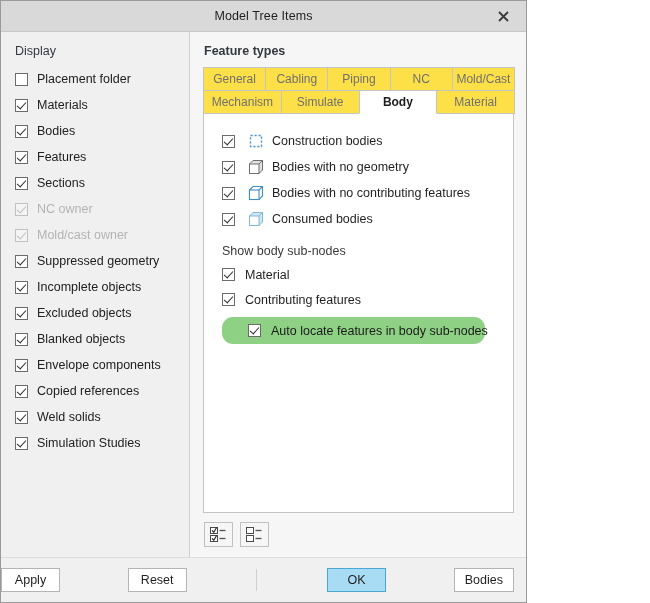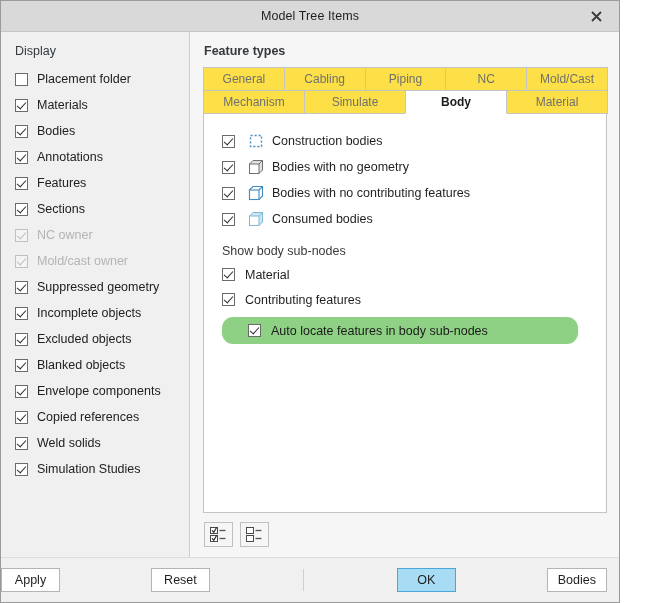--- a/index.html
+++ b/index.html
@@ -12,21 +12,21 @@
     background: #ffffff;
     font-family: "Liberation Sans", sans-serif;
     font-size: 12px;
     color: #1f1f1f;
     overflow: hidden;
     -webkit-font-smoothing: antialiased;
   }
 
   .dialog {
     position: relative;
-    width: 620px;
+    width: 527px;
     height: 603px;
     box-sizing: border-box;
     border: 1px solid #9a9a9a;
     background: #ffffff;
     display: flex;
     flex-direction: column;
   }
 
   
   .titlebar {
@@ -323,24 +323,20 @@
             <div class="cbox"></div>
             <span class="cb-label">Placement folder</span>
           </div>
           <div class="cb-row">
             <div class="cbox checked"></div>
             <span class="cb-label">Materials</span>
           </div>
           <div class="cb-row gap">
             <div class="cbox checked"></div>
             <span class="cb-label">Bodies</span>
-          </div>
-          <div class="cb-row">
-            <div class="cbox checked"></div>
-            <span class="cb-label">Annotations</span>
           </div>
           <div class="cb-row gap">
             <div class="cbox checked"></div>
             <span class="cb-label">Features</span>
           </div>
           <div class="cb-row">
             <div class="cbox checked"></div>
             <span class="cb-label">Sections</span>
           </div>
           <div class="cb-row disabled">

